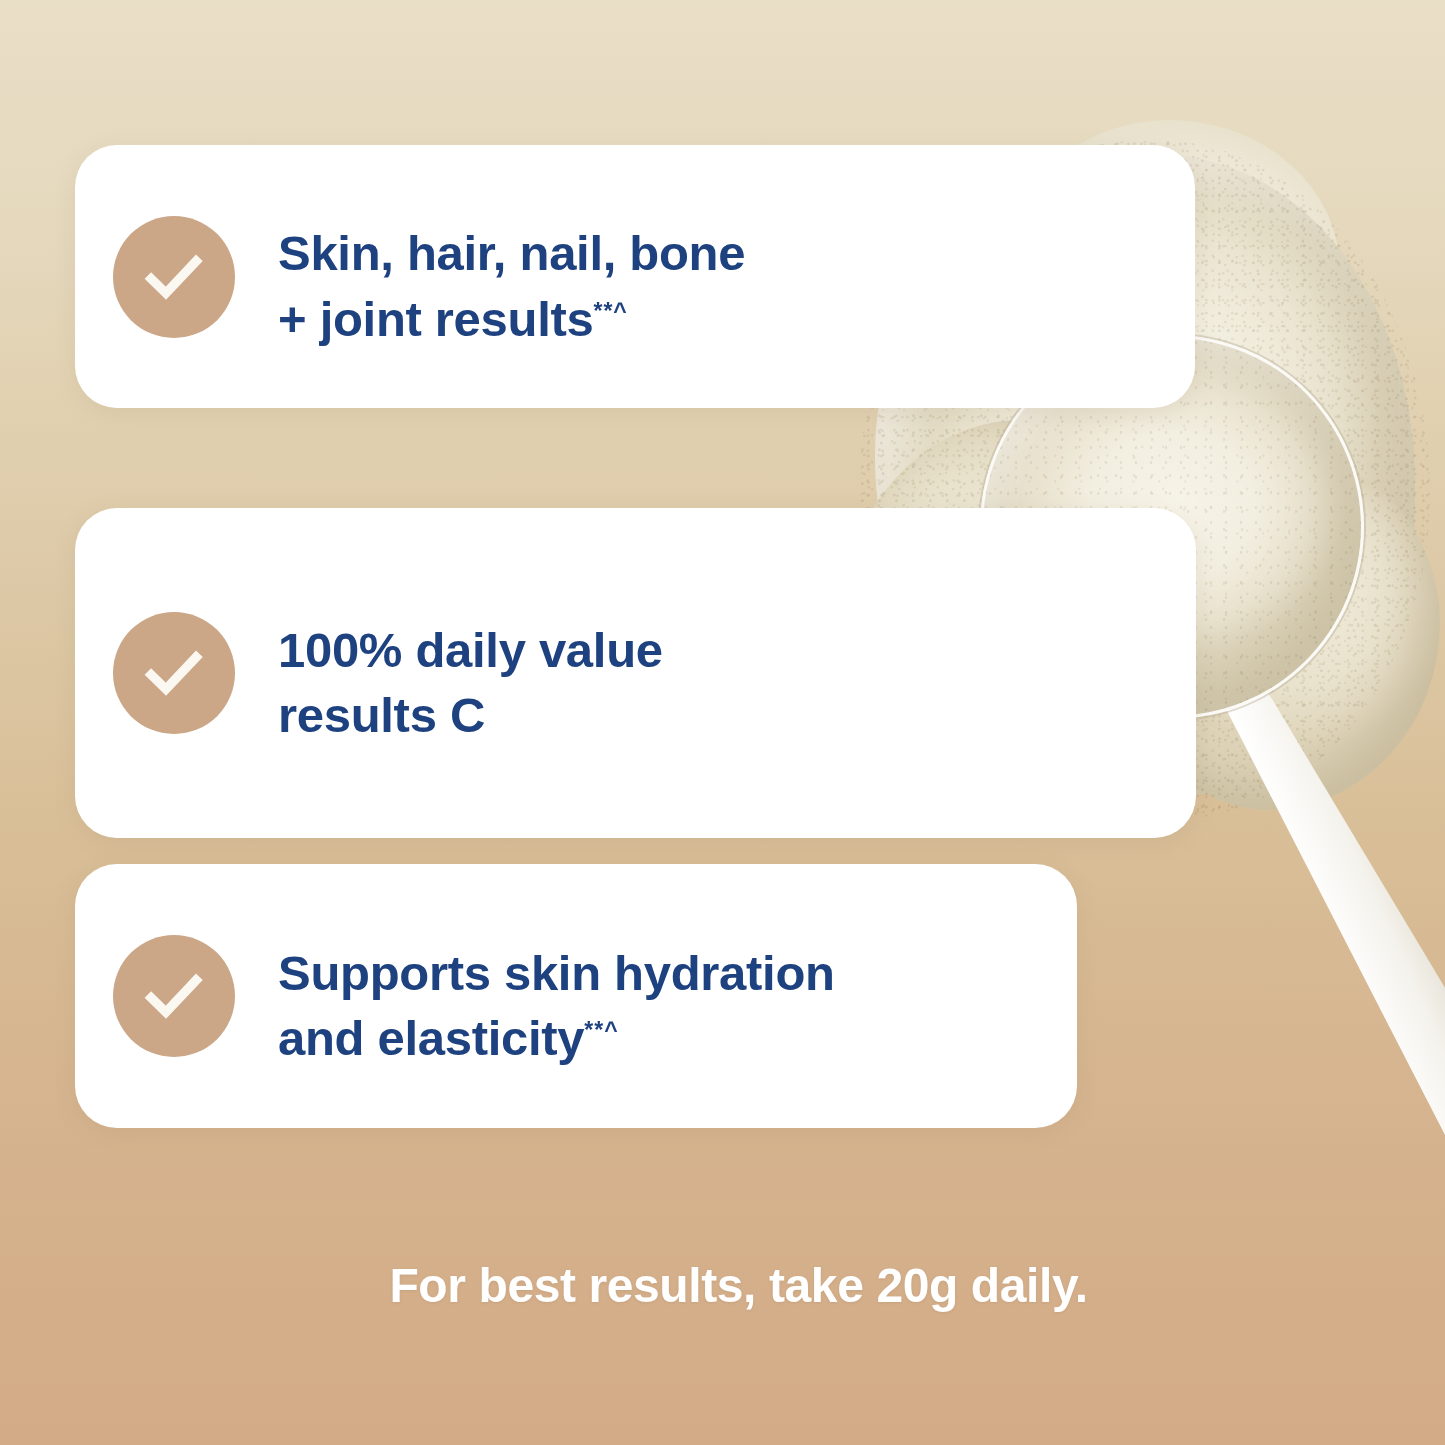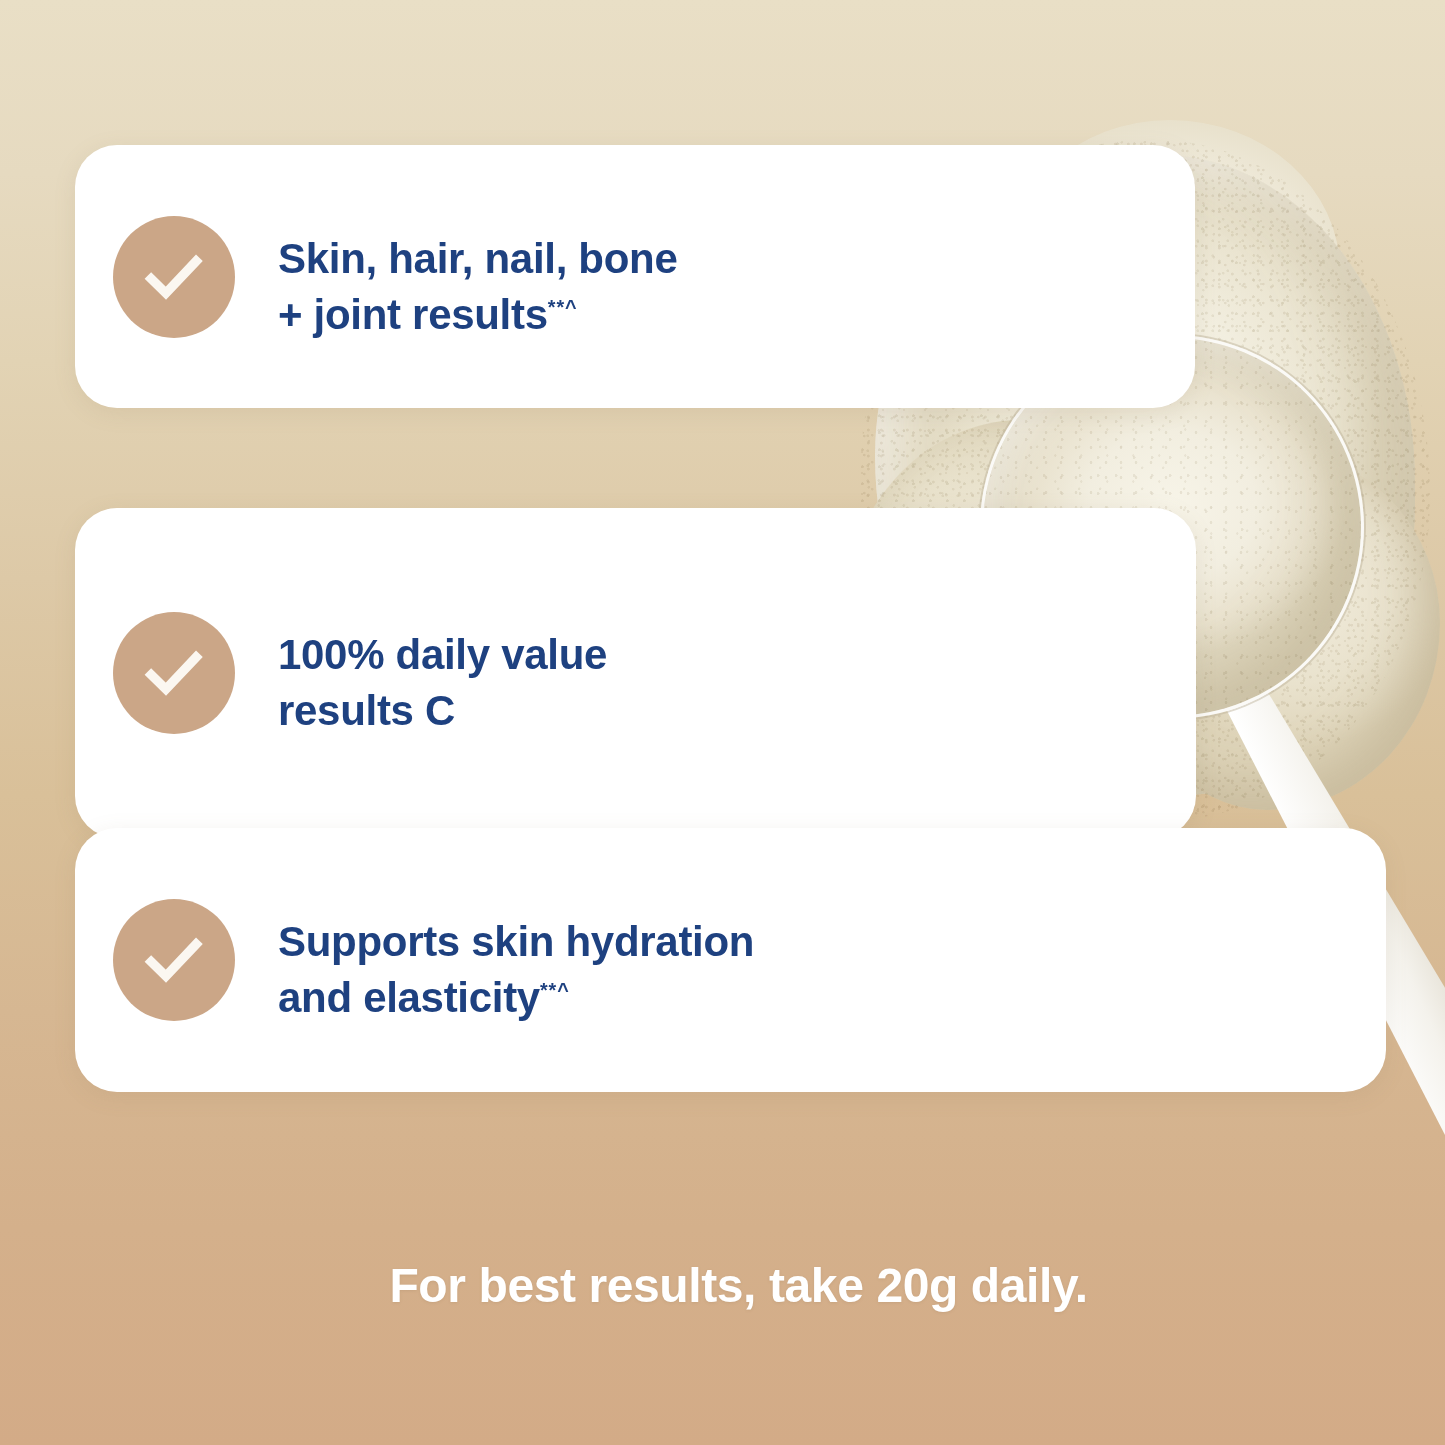--- a/index.html
+++ b/index.html
@@ -93,31 +93,31 @@
   }
 
   
   .card{
     position:absolute;left:75px;background:#FFFFFF;border-radius:42px;
     display:flex;align-items:center;
     box-shadow:0 5px 22px rgba(150,124,92,.13);
   }
   #card1{top:145px;width:1120px;height:263px;}
   #card2{top:508px;width:1121px;height:330px;}
-  #card3{top:828px;width:1311px;height:264px;}
+  #card3{top:864px;width:1002px;height:264px;}
 
   .check-circle{
     flex:0 0 auto;margin-left:38px;width:122px;height:122px;border-radius:50%;
     background:#CBA687;display:flex;align-items:center;justify-content:center;
   }
   .check-circle svg{width:72px;height:72px;display:block;}
 
   .card-text{
     margin-left:43px;color:#1E4180;
-    font-size:42px;line-height:1.33;font-weight:700;letter-spacing:-.3px;
+    font-size:49px;line-height:1.33;font-weight:700;letter-spacing:-.3px;
     white-space:pre-line;
     margin-top:20px;
   }
   .card-text .sup{
     font-size:0.47em;vertical-align:super;letter-spacing:1px;font-weight:700;
   }
 
   #footer{
     position:absolute;left:16px;top:1258px;width:1445px;text-align:center;
     color:#FFFFFF;font-size:48px;font-weight:700;letter-spacing:-.4px;

